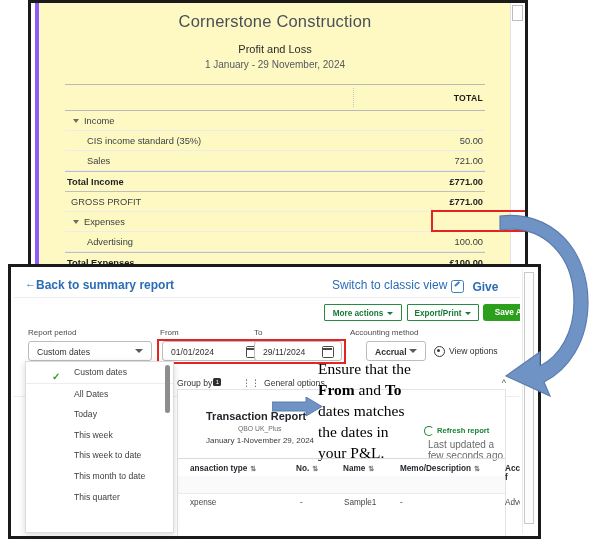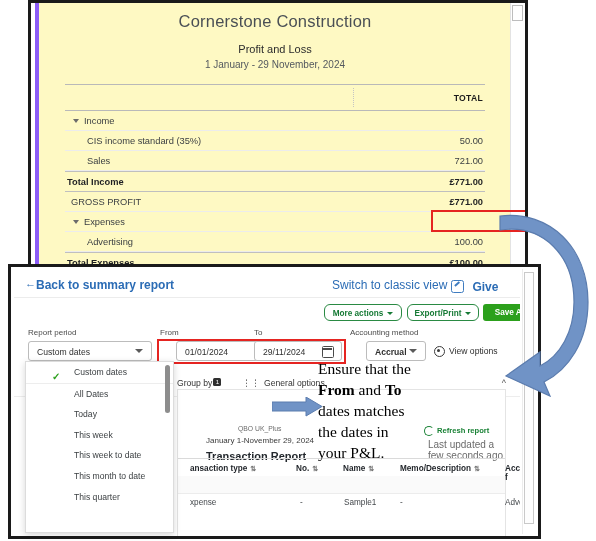--- a/index.html
+++ b/index.html
@@ -120,21 +120,21 @@
   }
   #feedback-icon:after{
     content:""; position:absolute; left:2.2px; top:2.2px;
     width:6px;height:1.6px;background:#3f7cc0;
     transform:rotate(-42deg);
   }
   #feedback-text{ font-weight:bold; vertical-align:middle; }
   .qbo-actionbar{ position:relative; height:30px; background:#fff; }
   .btn-outline{
     position:absolute; top:6px; height:17px; line-height:17px;
-    border:1.3px solid #2a8a43; border-radius:6px; color:#167a35;
+    border:1.3px solid #2a8a43; border-radius:1px; color:#167a35;
     font-size:8.2px; font-weight:bold; text-align:center; background:#fff;
     box-sizing:border-box;
   }
   #btn-more{ left:310px; width:78px; }
   #btn-export{ left:393px; width:72px; }
   #btn-saveas{
     position:absolute; top:6px; left:469px; width:55px; height:17px;
     line-height:17px; background:#2ca01c; border-radius:3px; color:#fff;
     font-size:8.2px; font-weight:bold; text-align:center;
   }
@@ -151,21 +151,21 @@
     border-radius:3px; background:#fff; box-sizing:border-box;
     font-size:8.6px; color:#2f2f2f;
   }
   .fl-box .txt{ position:absolute; left:8px; top:5px; }
   .fl-box .chev2{
     position:absolute; right:8px; top:7px; width:0;height:0;
     border-left:4px solid transparent;border-right:4px solid transparent;
     border-top:4.6px solid #5a5a5a;
   }
   #lbl-period{ left:14px; }  #box-period{ left:14px; width:124px; }
-  #lbl-from{ left:146px; }   #box-from{ left:162px; width:104px; }
+  #lbl-from{ left:146px; }   #box-from{ left:148px; width:104px; }
   #lbl-to{ left:240px; }     #box-to{ left:240px; width:88px; }
   #lbl-acct{ left:336px; }   #box-acct{ left:352px; width:60px;font-weight:bold; }
   .cal-ico{
     position:absolute; right:7px; top:4px; width:10px;height:10px;
     border:1.3px solid #4a4a4a; border-radius:1.5px;
   }
   .cal-ico:before{
     content:""; position:absolute; left:-1.3px; top:1.4px; width:10px;
     height:1.4px; background:#4a4a4a;
   }
@@ -201,21 +201,20 @@
     position:absolute; right:14px; top:4px; font-size:9px; color:#555;
   }
   
   .report-card{
     position:absolute; left:163px; top:120px; right:14px; bottom:0;
     border:1px solid #e4e4e4; border-bottom:none; background:#fff;
   }
   #rep-title{
     position:absolute; left:28px; top:20px; font-size:11px; font-weight:bold;
     color:#23282d;
-    margin-top:40px;
   }
   #rep-sub1{ position:absolute; left:60px; top:35px; font-size:6.8px; color:#6b6b6b;}
   #rep-sub2{ position:absolute; left:28px; top:46px; font-size:8px; color:#3a3a3a;}
   #refresh-report{
     position:absolute; left:246px; top:36px; font-size:7.6px; color:#1a8236;
     font-weight:bold;
   }
   #refresh-ico{
     display:inline-block; width:8px;height:8px; border:1.4px solid #1a8236;
     border-radius:50%; border-right-color:transparent; vertical-align:middle;

